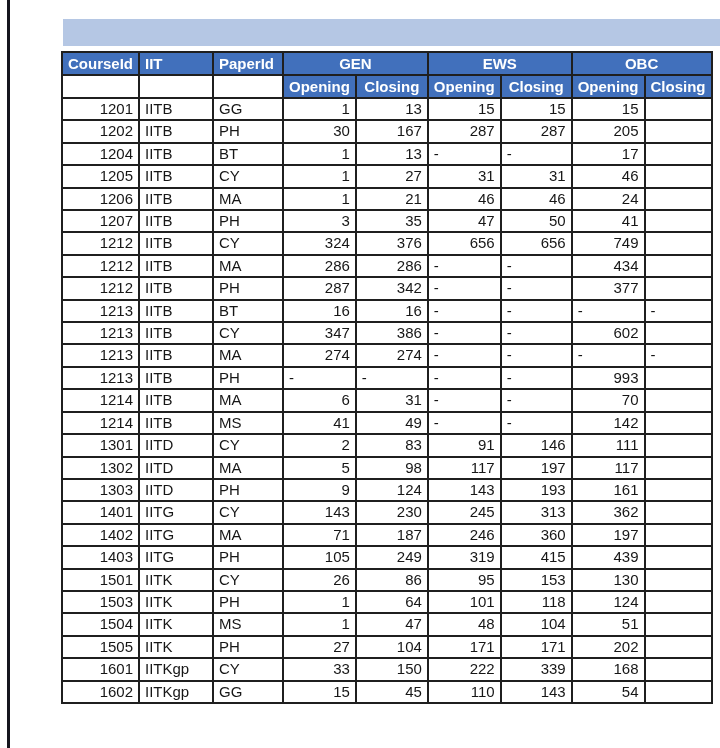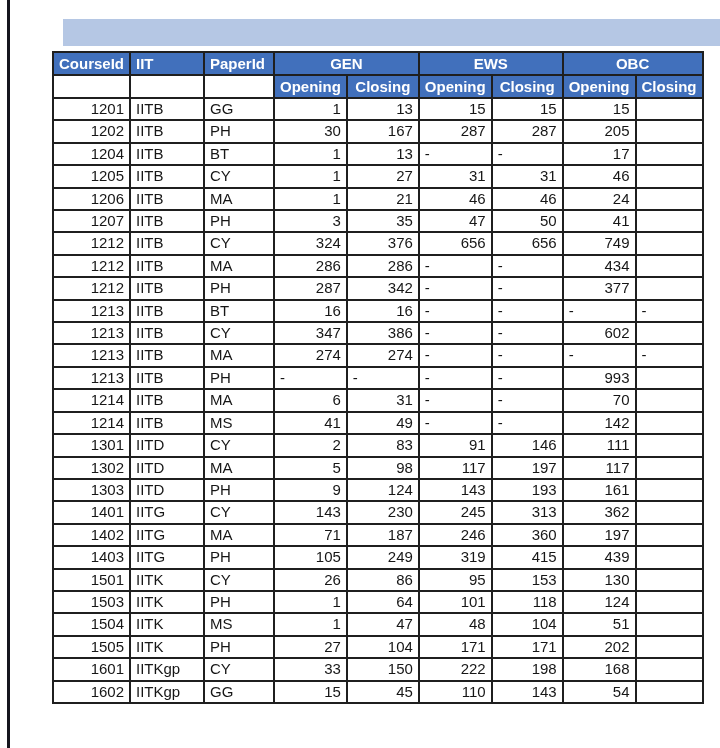--- a/index.html
+++ b/index.html
@@ -16,21 +16,21 @@
   }
   .left-rule{
     position:absolute;left:7px;top:0;width:3px;height:748px;
     background:#16161e;
   }
   .title-band{
     position:absolute;left:63px;top:19px;width:657px;height:27px;
     background:var(--band);
   }
   .sheet{
-    position:absolute;left:52px;top:51px;width:657px;height:697px;
+    position:absolute;left:61px;top:51px;width:657px;height:697px;
     overflow:hidden;
   }
   table{border-collapse:collapse;table-layout:fixed;}
   th,td{
     border:2px solid var(--line);
     padding:0 5px;
     overflow:hidden;white-space:nowrap;
     box-sizing:content-box;
   }
   thead th{
@@ -366,21 +366,21 @@
           <td class="right">202</td>
           <td class="right"></td>
         </tr>
         <tr>
           <td class="right">1601</td>
           <td class="left">IITKgp</td>
           <td class="left">CY</td>
           <td class="right">33</td>
           <td class="right">150</td>
           <td class="right">222</td>
-          <td class="right">198</td>
+          <td class="right">339</td>
           <td class="right">168</td>
           <td class="right"></td>
         </tr>
         <tr>
           <td class="right">1602</td>
           <td class="left">IITKgp</td>
           <td class="left">GG</td>
           <td class="right">15</td>
           <td class="right">45</td>
           <td class="right">110</td>

